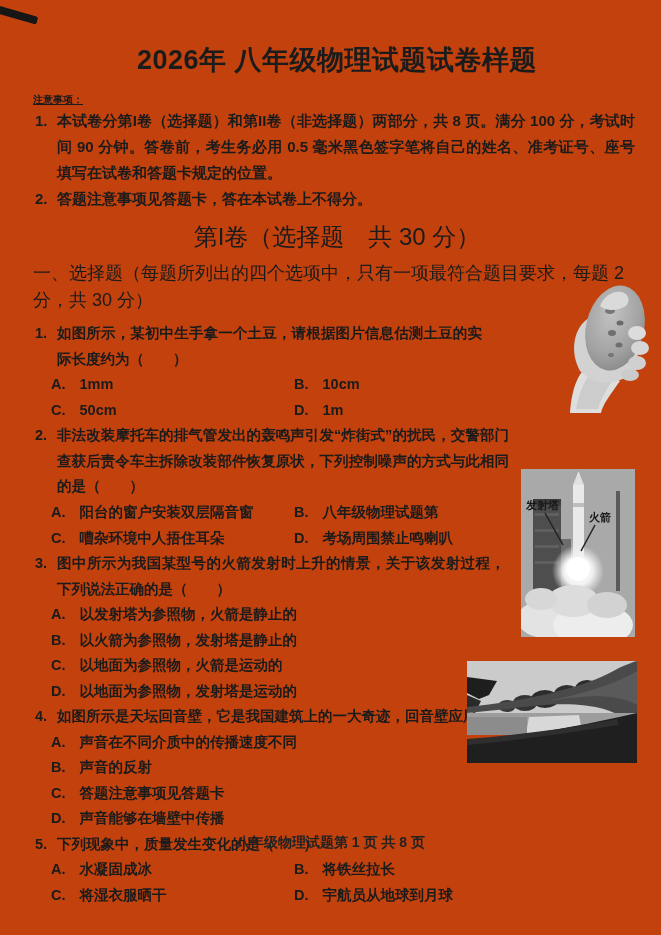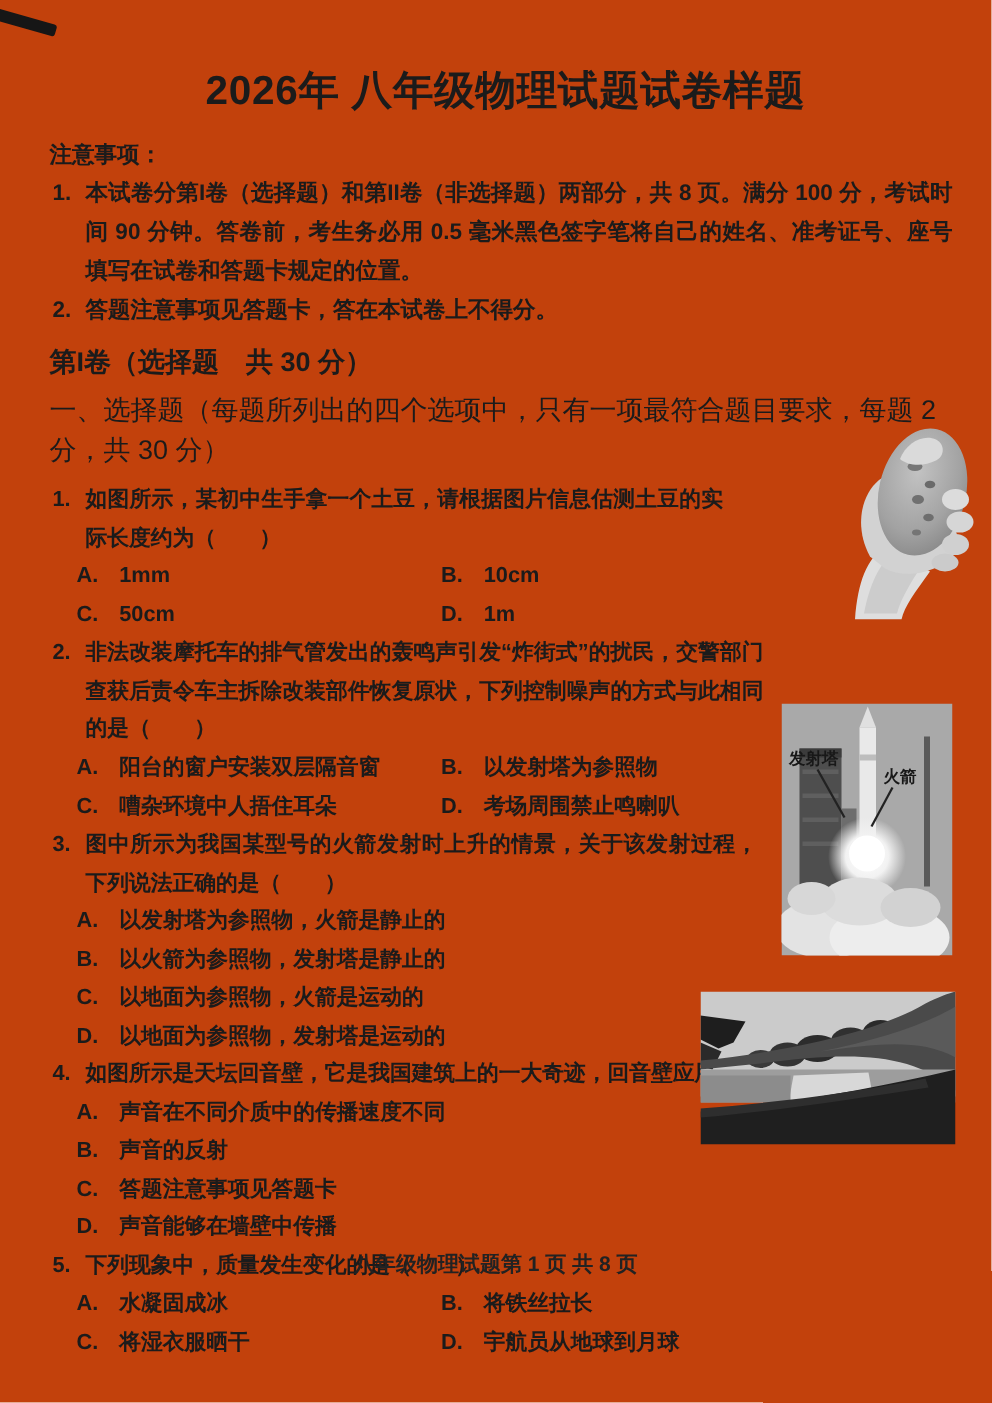--- a/index.html
+++ b/index.html
@@ -13,29 +13,29 @@
   }
   .corner-mark{
     position:absolute;left:-4px;top:11px;width:42px;height:8px;
     background:#161616;transform:rotate(16deg);border-radius:2px;
   }
   .content{position:absolute;left:33px;top:42px;width:608px;}
   .title{
     font-size:27px;font-weight:700;text-align:center;
     margin:0 0 14px 0;letter-spacing:0.5px;
   }
-  .notice-heading{font-size:15px;font-weight:700;line-height:1.6;}
+  .notice-heading{font-size:10px;font-weight:700;line-height:1.6;text-decoration:underline;}
   .notice-item{
     position:relative;padding-left:24px;
     font-size:15px;font-weight:700;line-height:1.74;
   }
   .notice-item .n-num{position:absolute;left:2px;top:0;}
   .notice-item .n-text{display:block;width:578px;text-align:justify;}
   .sec-heading{
-    font-size:18px;font-weight:700;
+    font-size:24px;font-weight:400;text-align:center;
     margin:9px 0 7px 0;
   }
   .intro{font-size:18px;font-weight:400;line-height:1.5;margin-bottom:7px;}
   .q{position:relative;padding-left:24px;font-size:14.5px;font-weight:600;line-height:1.76;}
   .q-num{position:absolute;left:2px;top:0;}
   .q-text{display:block;text-align:justify;}
   .q1-w{width:425px;}
   .q2-w{width:452px;}
   .q3-w{width:448px;}
   .q4-w{width:560px;}
@@ -115,21 +115,21 @@
       <span class="q-text q2-w">非法改装摩托车的排气管发出的轰鸣声引发“炸街式”的扰民，交警部门查获后责令车主拆除改装部件恢复原状，下列控制噪声的方式与此相同的是（　　）</span>
     </div>
     <div class="opts">
       <div class="opt-row">
         <div class="opt col1">
           <span class="o-label">A.</span>
           <span class="o-text">阳台的窗户安装双层隔音窗</span>
         </div>
         <div class="opt">
           <span class="o-label">B.</span>
-          <span class="o-text">以发射塔为参照物</span>
+          <span class="o-text">八年级物理试题第</span>
         </div>
       </div>
       <div class="opt-row">
         <div class="opt col1">
           <span class="o-label">C.</span>
           <span class="o-text">嘈杂环境中人捂住耳朵</span>
         </div>
         <div class="opt">
           <span class="o-label">D.</span>
           <span class="o-text">考场周围禁止鸣喇叭</span>

